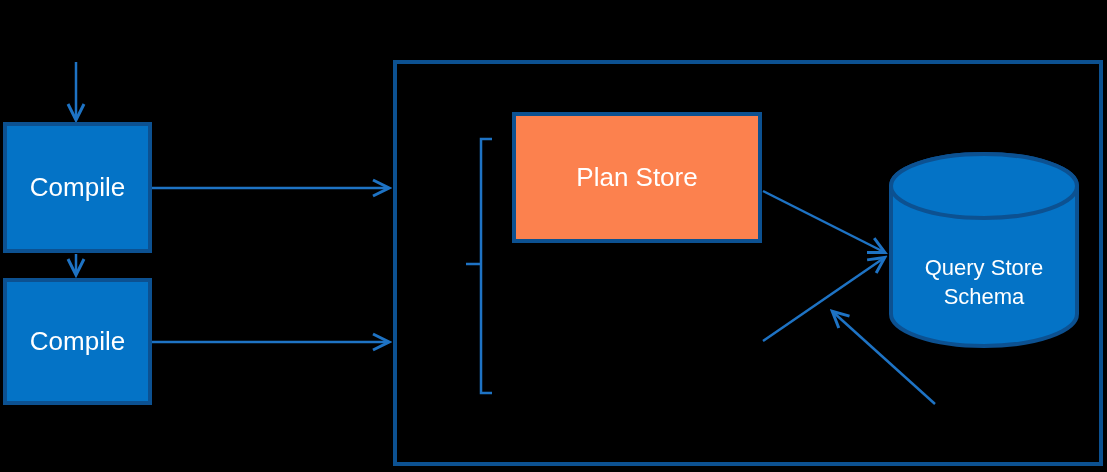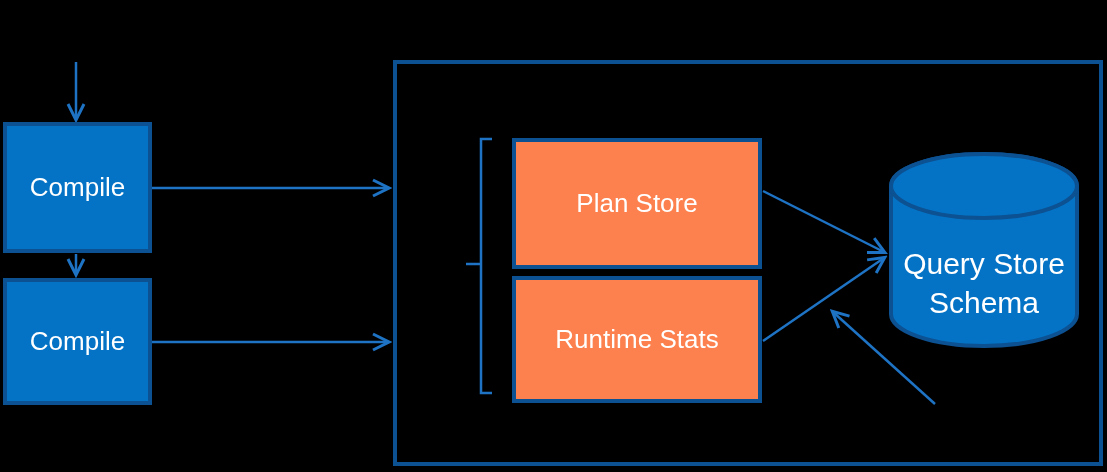--- a/index.html
+++ b/index.html
@@ -75,21 +75,21 @@
     position: absolute;
     left: 889px;
     top: 225px;
     width: 190px;
     height: 115px;
     display: flex;
     align-items: center;
     justify-content: center;
     text-align: center;
     color: var(--label-text, #FFFFFF);
-    font-size: 30px;
+    font-size: 22px;
     line-height: 1.3;
   }
 </style>
 </head>
 <body>
 
 <div class="stage">
 
   <svg class="overlay" width="1107" height="472">
     <defs>
@@ -124,25 +124,22 @@
   <div class="container-box"></div>
 
   <div class="node node-blue" style="left:3px; top:122px; width:149px; height:131px;">
     <span>Compile</span>
   </div>
 
   <div class="node node-blue" style="left:3px; top:278px; width:149px; height:127px;">
     <span>Compile</span>
   </div>
 
-  <div class="node node-orange" style="left:512px; top:138px; width:250px; height:131px;">
+  <div class="node node-orange" style="left:512px; top:112px; width:250px; height:131px;">
     <span>Plan Store</span>
   </div>
 
-  <div class="node node-orange" style="left:512px; top:276px; width:250px; height:127px;">
-    <span>Runtime Stats</span>
-  </div>
 
   <div class="cyl-label">
     <span>Query Store Schema</span>
   </div>
 
 </div>
 
 </body></html>

